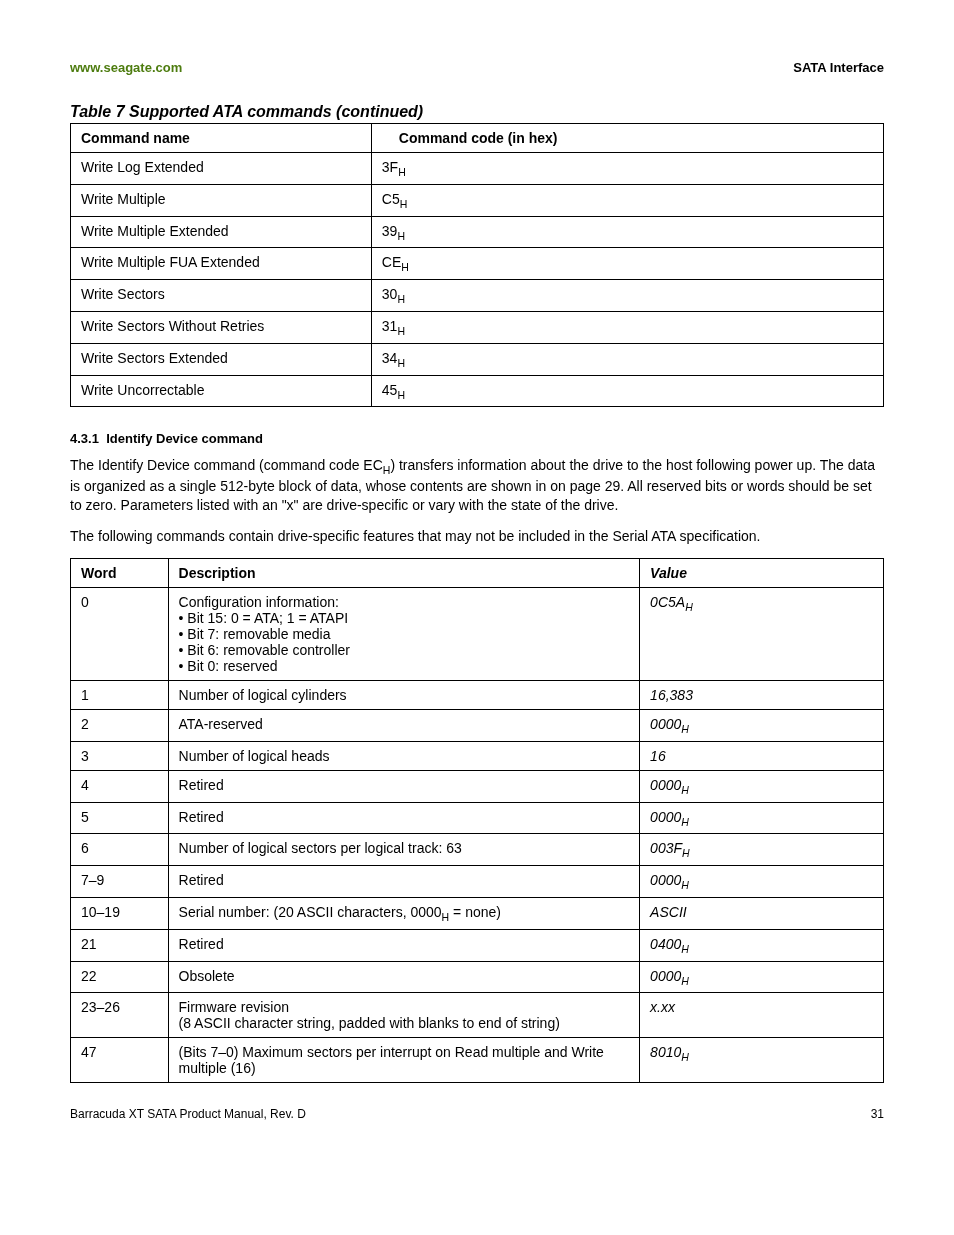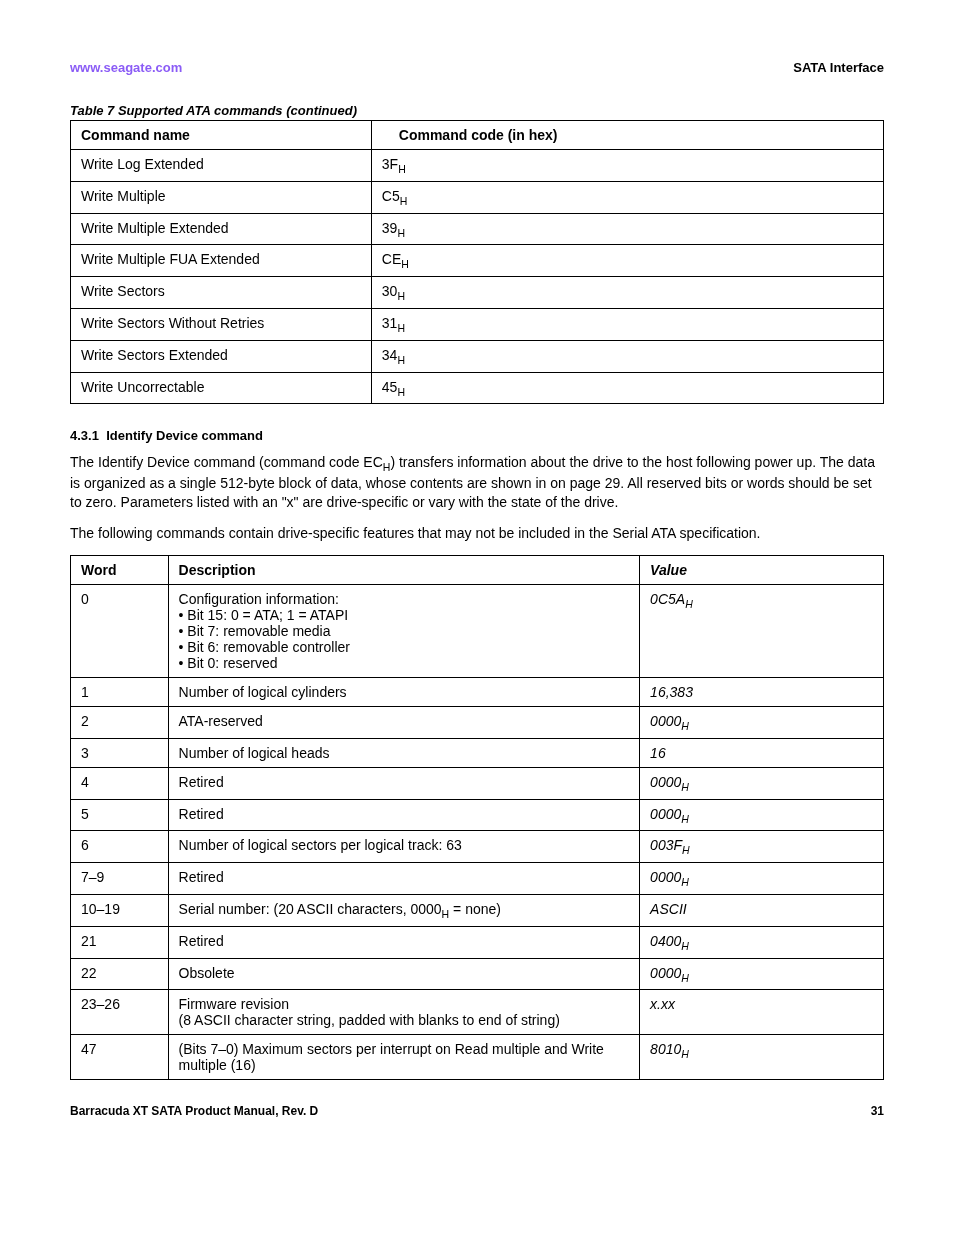--- a/index.html
+++ b/index.html
@@ -12,23 +12,23 @@
     width: 954px;
     box-sizing: border-box;
   }
   .header-row {
     display: flex;
     justify-content: space-between;
     font-size: 13px;
     font-weight: bold;
     margin-bottom: 28px;
   }
-  .header-link { color: #8b5cf6; }
+  .header-link { color: #4d7c0f; }
   .table-caption {
-    font-size: 13px;
+    font-size: 16px;
     font-style: italic;
     font-weight: bold;
     margin-bottom: 2px;
   }
   table {
     border-collapse: collapse;
     width: 100%;
     margin-bottom: 24px;
   }
   th, td {
@@ -43,21 +43,21 @@
     font-size: 13px;
     font-weight: bold;
     margin: 18px 0 10px 0;
   }
   p { margin: 0 0 12px 0; line-height: 1.35; }
   sub { font-size: 0.75em; vertical-align: sub; }
   .footer-row {
     display: flex;
     justify-content: space-between;
     font-size: 12px;
-    font-weight: bold;
+    font-weight: normal;
     margin-top: 24px;
   }
   .col-word { width: 12%; }
   .col-desc { width: 58%; }
   .col-val  { width: 30%; font-style: italic; }
   .col-cmd  { width: 37%; }
   .col-code { width: 63%; padding-left: 27px; }
   .hex { white-space: nowrap; }
 </style>
 </head>

